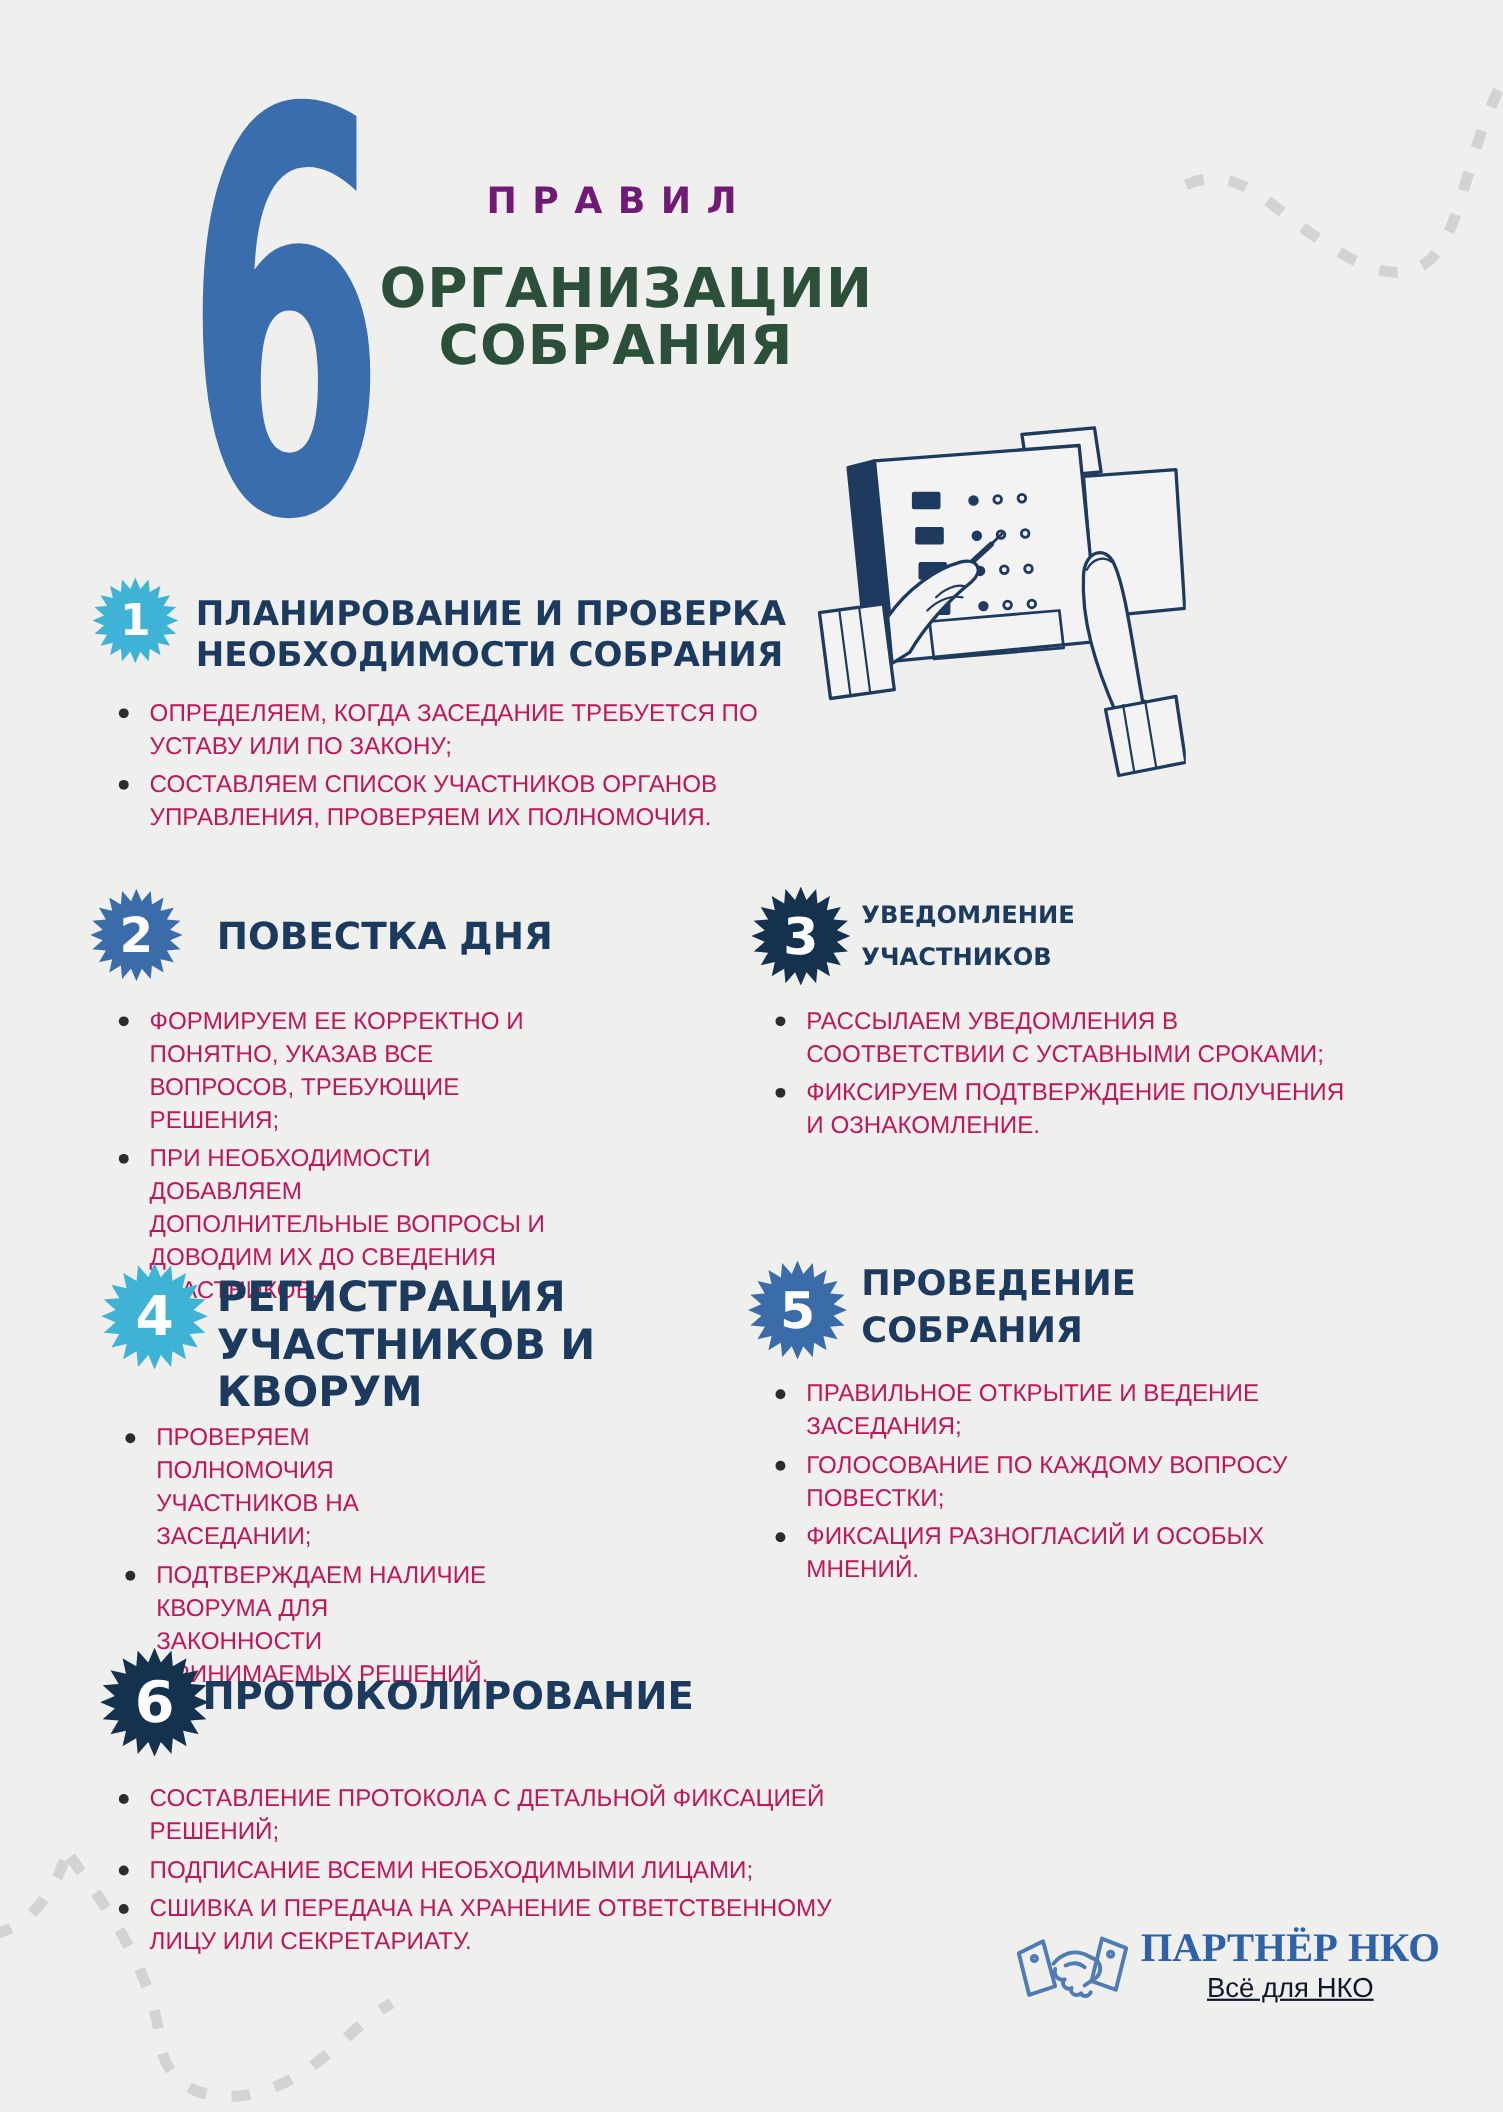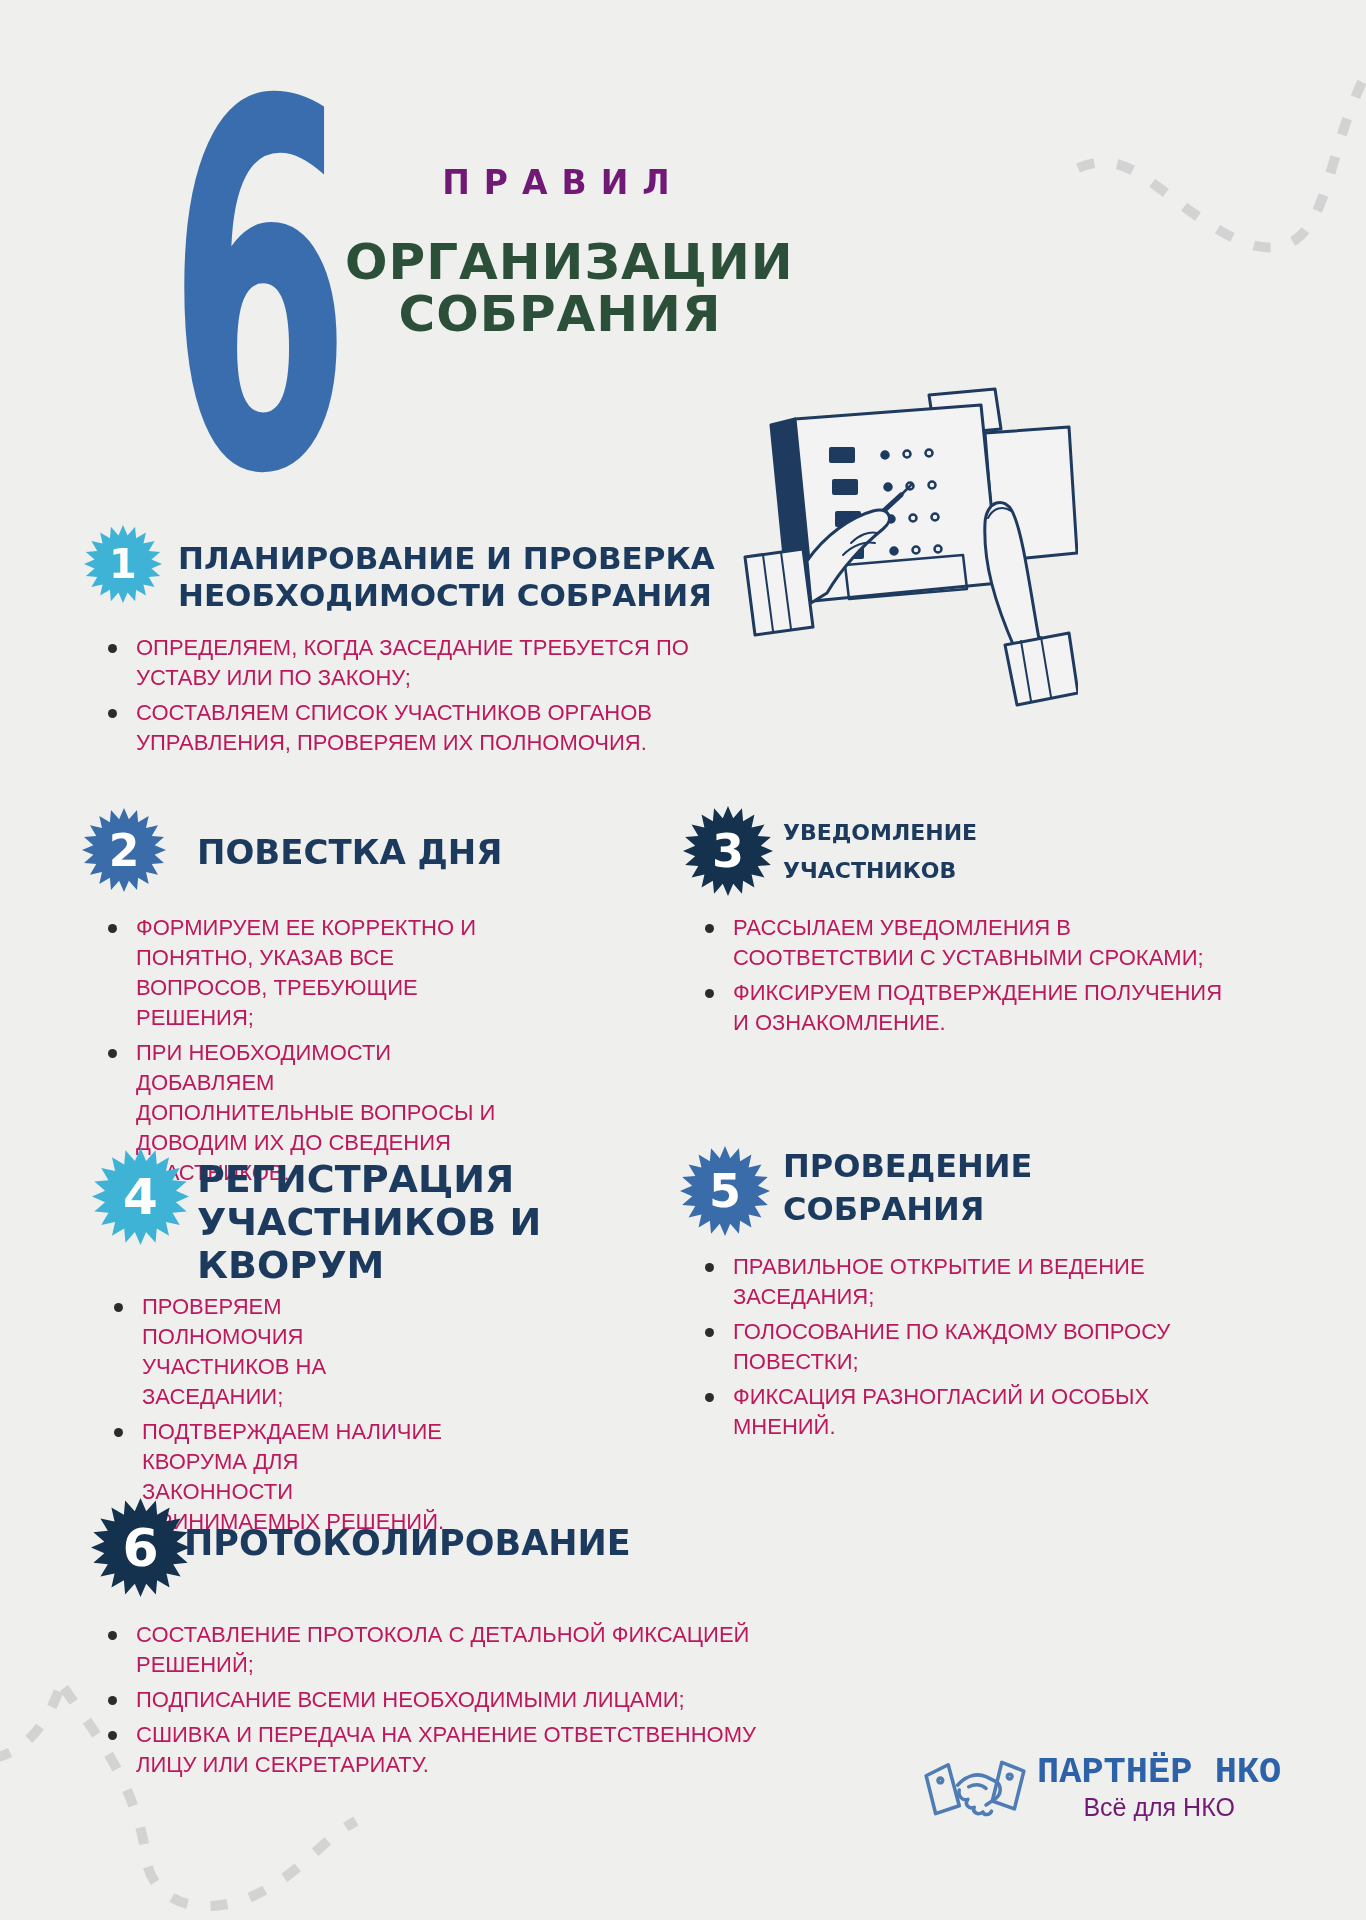--- a/index.html
+++ b/index.html
@@ -22,23 +22,23 @@
   
   .sec-title{color:#1b3a5d;font-family:"DejaVu Sans",sans-serif;font-weight:bold;}
   .sec-title div{white-space:nowrap;}
   
   ul.bullets{list-style:none;margin:0;padding:0;color:#be185d;font-size:22px;line-height:30px;}
   ul.bullets li{position:relative;padding-left:38px;margin-bottom:5px;}
   ul.bullets li::before{content:"";position:absolute;left:10px;top:11px;width:9px;height:9px;
                         border-radius:50%;background:#2c2c2c;}
   
   .logo{display:flex;align-items:flex-start;gap:10px;}
-  .logo-name{color:#2e62a8;font-family:Liberation Mono, monospace;font-weight:bold;
+  .logo-name{color:#2e62a8;font-family:Liberation Serif, serif;font-weight:bold;
              font-size:37px;line-height:40px;white-space:nowrap;}
-  .logo-tagline{color:#701a75;font-size:25px;line-height:28px;text-align:center;margin-top:1px;}
+  .logo-tagline{color:#0f172a;font-size:25px;line-height:28px;text-align:center;margin-top:1px;text-decoration:underline;}
   svg{display:block;}
 </style>
 </head>
 <body>
 
 <svg class="abs" style="left:0;top:0;width:1366px;height:1920px;pointer-events:none;" viewBox="0 0 1366 1920">
   <g fill="none" stroke="#d3d3d3" stroke-width="10" stroke-dasharray="17 23">
     <path d="M1078 168 C1125 148 1150 185 1200 218 C1240 245 1268 256 1295 240 C1328 218 1330 150 1362 82"></path>
     <path d="M-6 1758 C25 1752 48 1724 62 1682"></path>
     <path d="M64 1688 C95 1732 138 1788 146 1858 C152 1902 198 1917 248 1898 C298 1878 318 1842 356 1821"></path>

